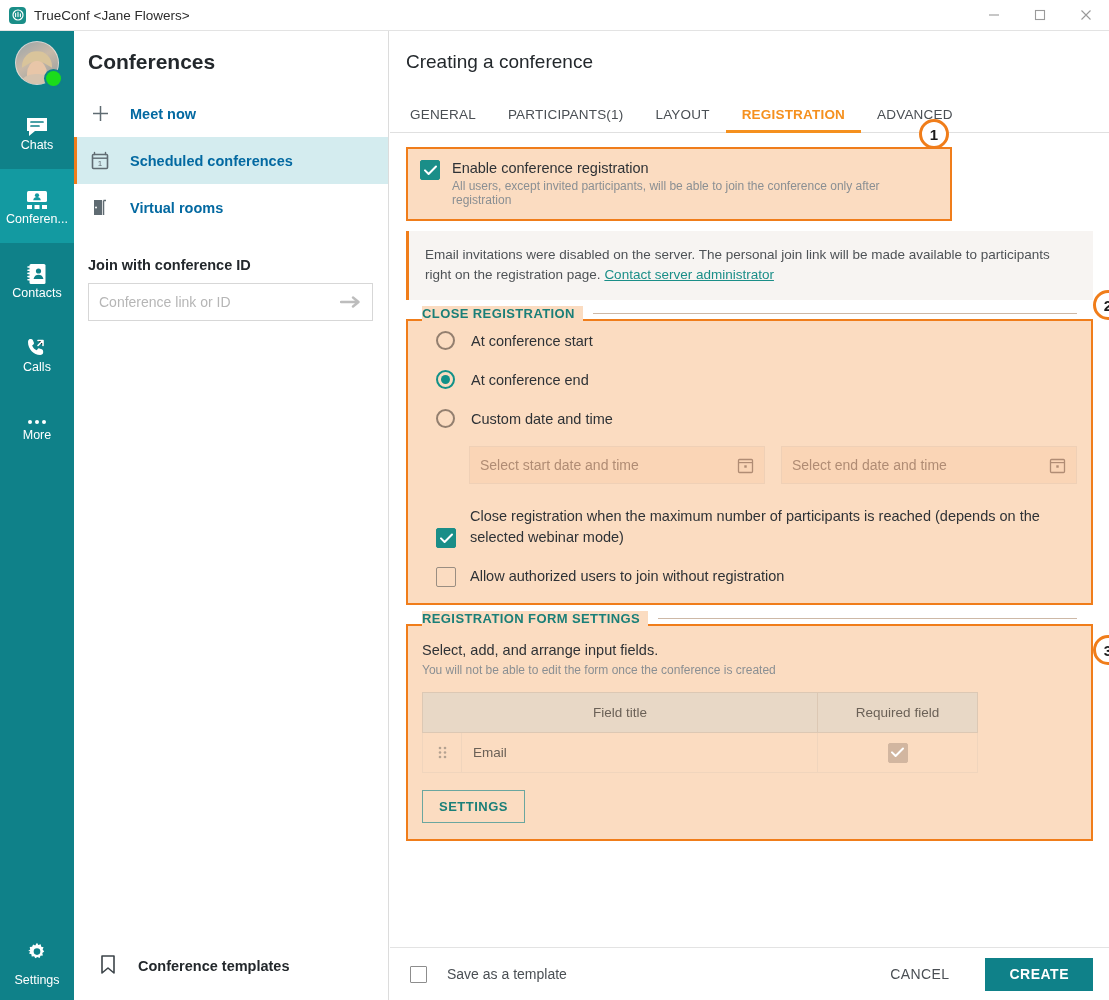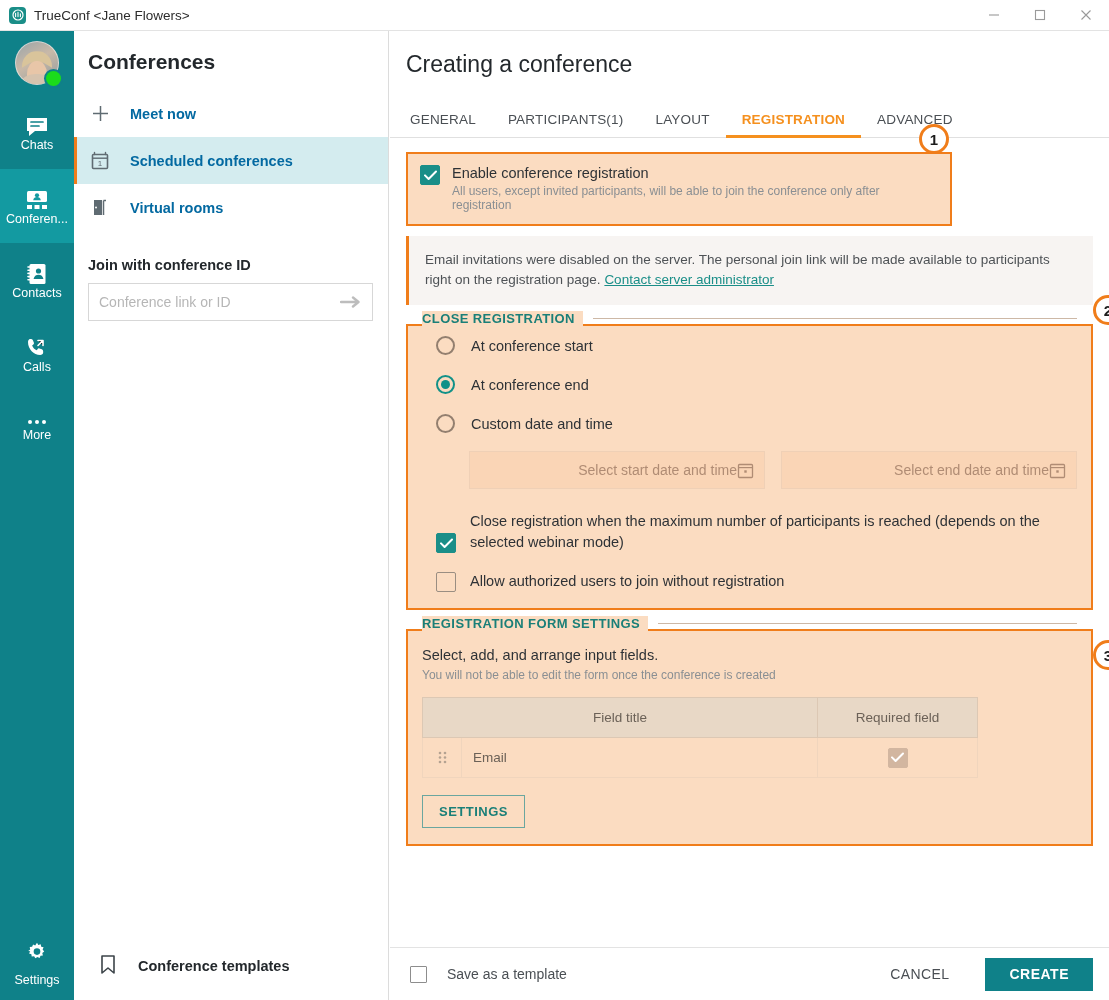--- a/index.html
+++ b/index.html
@@ -121,21 +121,21 @@
     display: flex; align-items: center; padding-left: 26px; gap: 22px;
   }
   .templates-row .tr-label { font-size: 14.5px; font-weight: bold; color: #23282c; }
 
   
   .main {
     position: absolute; left: 390px; top: 31px; width: 719px; height: 969px;
     background: #ffffff;
   }
   .main-title {
-    font-size: 23px; color: #23282c; padding: 20px 0 0 16px;
+    font-size: 19px; color: #23282c; padding: 20px 0 0 16px;
   }
   .tabs {
     display: flex; align-items: flex-end; gap: 0; margin-top: 23px;
     padding-left: 16px; border-bottom: 1px solid #e0e0e0; height: 37px;
   }
   .tab {
     font-size: 13.5px; letter-spacing: .2px; color: #4a4f54; padding: 0 16px 10px 16px;
     position: relative; white-space: nowrap;
   }
   .tab:first-child { padding-left: 4px; }
@@ -201,21 +201,21 @@
     flex: none; display: flex; align-items: center; justify-content: center;
   }
   .radio.on { border-color: #119188; }
   .radio .dot { width: 9px; height: 9px; border-radius: 50%; background: #119188; display: none; }
   .radio.on .dot { display: block; }
   .radio-label { font-size: 14.5px; color: #2e3236; }
 
   .date-row { display: flex; gap: 16px; margin-left: 47px; margin-top: 8px; }
   .date-field {
     width: 299px; height: 38px; border: 1px solid #efd0b6; background: #fad5b6;
-    display: flex; align-items: center; padding: 0 10px; justify-content: flex-end;
+    display: flex; align-items: center; padding: 0 10px; justify-content: space-between;
   }
   .date-field .df-text { font-size: 14px; color: #b08c74; }
   .date-field .df-ico { color: #b08c74; display: flex; }
 
   .cb-row { display: flex; gap: 14px; margin-left: 14px; margin-top: 22px; align-items: flex-end; }
   .cb-row .cbl { font-size: 14.5px; color: #2e3236; line-height: 1.45; max-width: 625px; }
 
   
   .form-head { font-size: 14.5px; color: #2e3236; margin-top: 16px; }
   .form-sub { font-size: 12px; color: #8a8f93; margin-top: 5px; }

